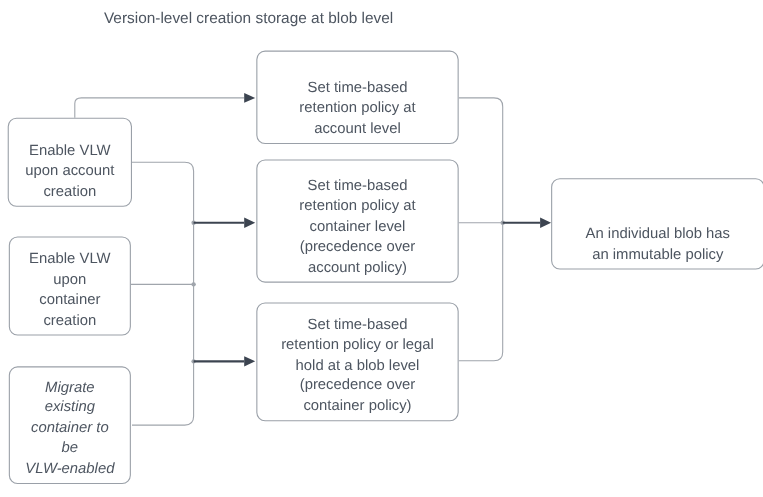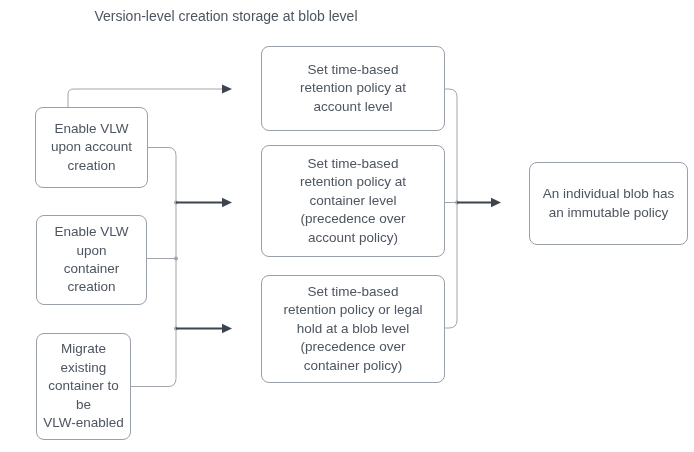--- a/index.html
+++ b/index.html
@@ -15,32 +15,32 @@
     color:var(--text,#4d5560);
   }
   svg.connectors{position:absolute;left:0;top:0;}
   .c-gray{fill:none;stroke:var(--gray,#a0a5ac);stroke-width:1;}
   .c-dark{fill:none;stroke:var(--dark,#3c4450);stroke-width:2;}
   .c-head{fill:var(--dark,#3c4450);stroke:none;}
   .c-dot{fill:var(--gray,#a0a5ac);stroke:none;}
   .node{
     position:absolute;box-sizing:border-box;background:#ffffff;
     border:1px solid var(--border,#9aa0a8);border-radius:8px;
-    display:flex;align-items:center;justify-content:center;
+    display:flex;align-items:flex-end;justify-content:center;
     text-align:center;color:var(--text,#4d5560);
-    font-size:13.5px;line-height:18.4px;padding:4px;margin-left:28px;
+    font-size:13.5px;line-height:18.4px;padding:4px;
   }
   .node-label{white-space:pre-line;display:block;width:100%;}
   .n-src1{left:7px;top:107px;width:113px;height:81px;}
   .n-src2{left:8px;top:215px;width:111px;height:90px;}
-  .n-src3{left:8px;top:333px;width:95px;height:107px;}
+  .n-src3{left:8px;top:333px;width:111px;height:107px;font-style:italic;}
   .n-pol1{left:233px;top:46px;width:184px;height:85px;}
   .n-pol2{left:233px;top:145px;width:184px;height:112px;}
   .n-pol3{left:233px;top:275px;width:184px;height:108px;}
-  .n-res{left:501px;top:162px;width:159px;height:83px;}
+  .n-res{left:501px;top:162px;width:194px;height:83px;}
 </style>
 </head>
 <body>
 
 <div class="canvas">
 
   <div class="title">Version-level creation storage at blob level</div>
 
   <svg class="connectors" width="694" height="452" viewBox="0 0 694 452">
 

